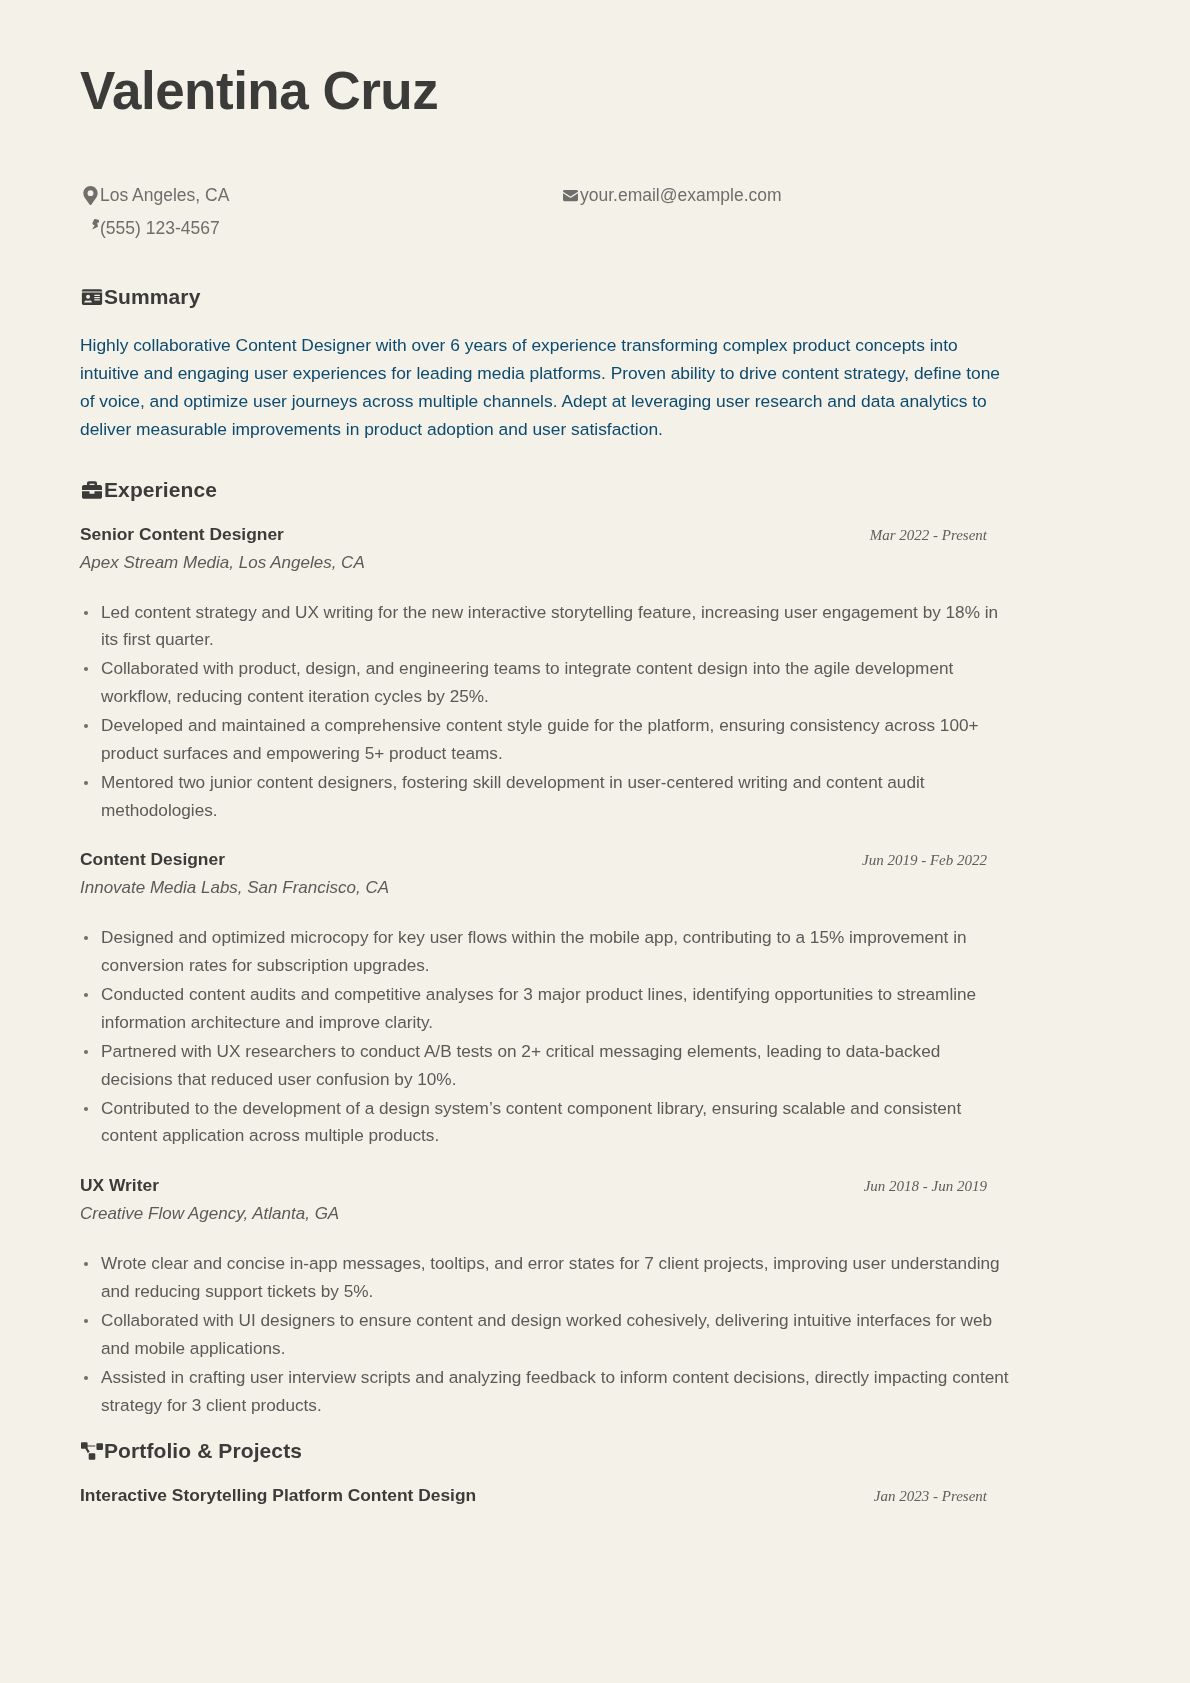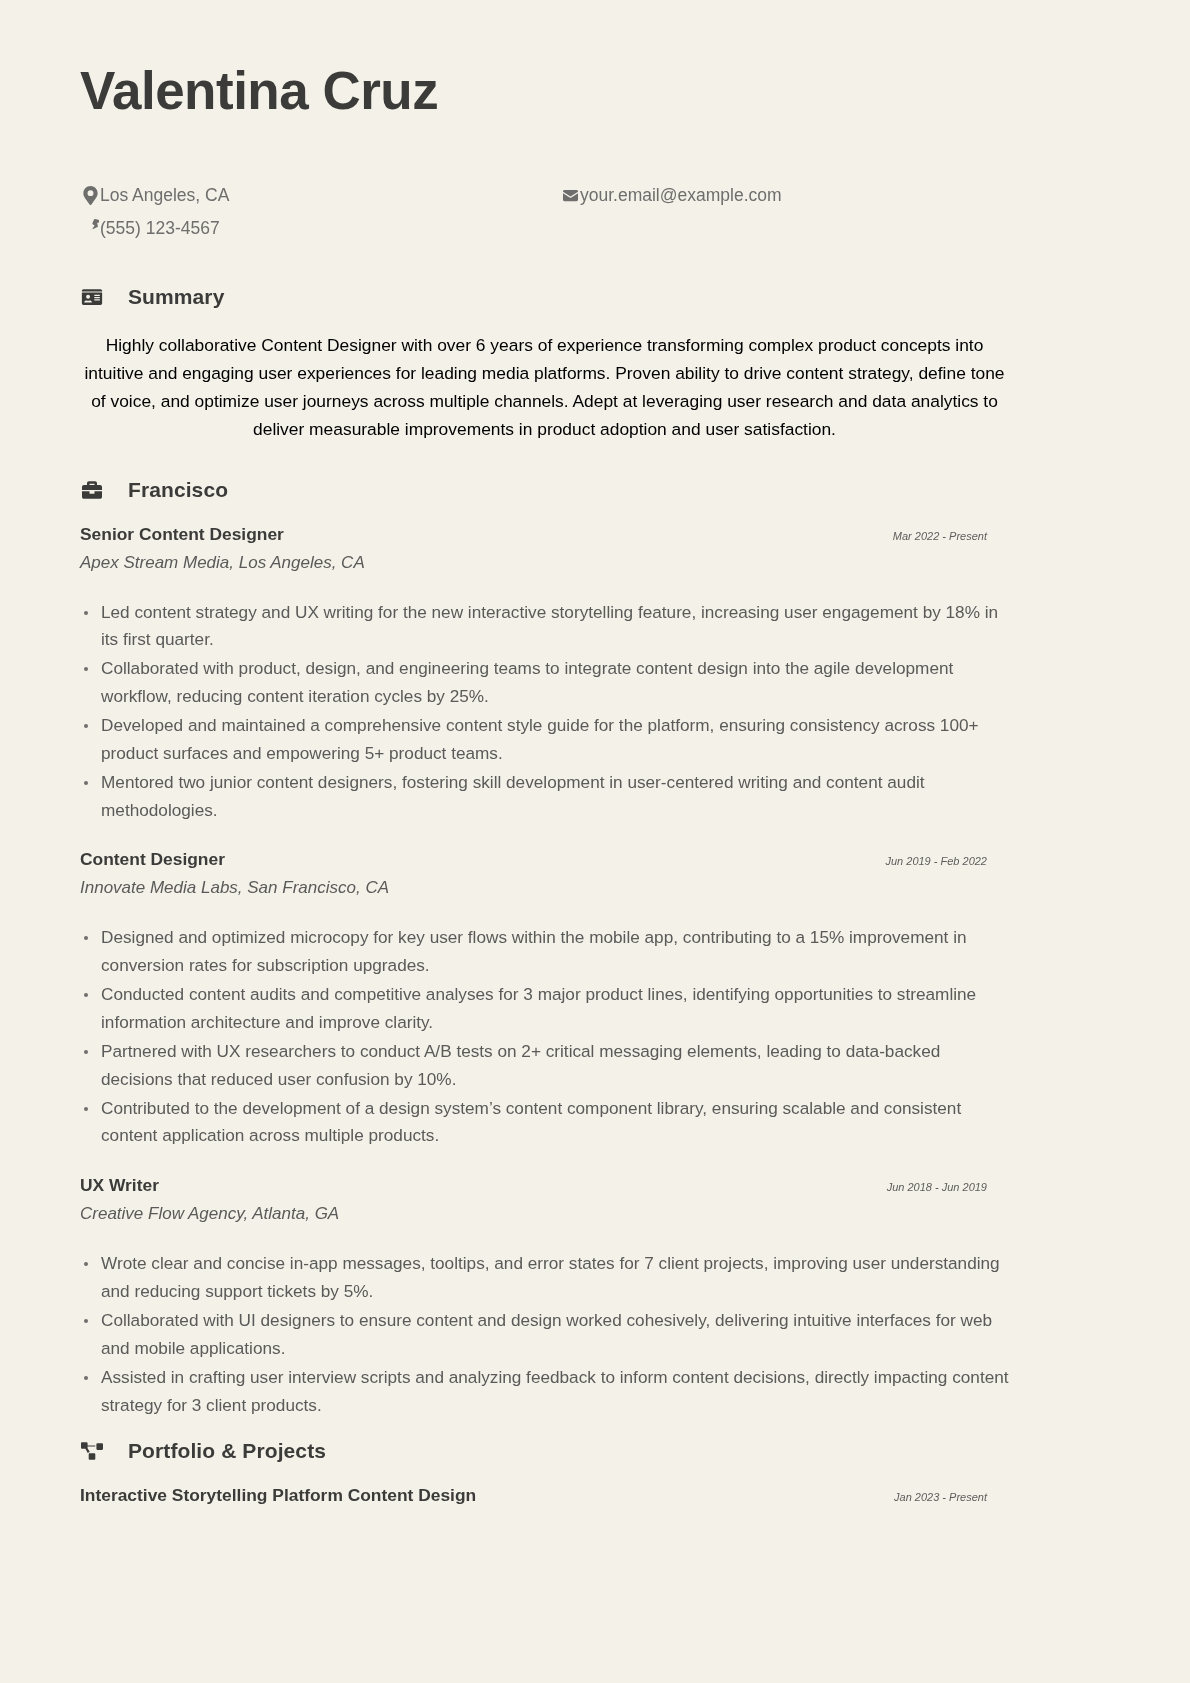--- a/index.html
+++ b/index.html
@@ -56,21 +56,21 @@
     flex: 0 0 20px;
   }
   .contact-item .ic svg { display: block; fill: #6e6e6c; }
 
   
   .section { margin-bottom: 6px; }
 
   .section-head {
     display: flex;
     align-items: center;
-    gap: 24px;
+    gap: 0;
     margin-bottom: 22px;
   }
   .section-head .sec-ic {
     width: 24px;
     height: 24px;
     display: inline-flex;
     align-items: center;
     justify-content: center;
     flex: 0 0 24px;
   }
@@ -79,45 +79,46 @@
     font-size: 21px;
     font-weight: bold;
     color: #3b3b39;
     letter-spacing: 0.1px;
   }
 
   
   .summary-text {
     font-size: 17.4px;
     line-height: 1.62;
-    color: #000000;
+    color: #0c4a6e;
     max-width: 955px;
-    text-align: center;
+    text-align: left;
   }
 
   
   .entry { margin-bottom: 4px; }
 
   .entry-row {
     display: flex;
     justify-content: space-between;
     align-items: baseline;
     gap: 12px;
   }
   .entry-title {
     font-size: 17.4px;
     font-weight: bold;
     color: #3b3b39;
   }
   .entry-date {
-    font-size: 11px;
+    font-size: 15px;
     font-style: italic;
     color: #5d5d5b;
     white-space: nowrap;
     padding-right: 22px;
+    font-family: Liberation Serif, serif;
   }
   .entry-sub {
     font-size: 17px;
     font-style: italic;
     color: #5a5a58;
     margin-top: 8px;
   }
 
   ul.bullets {
     list-style: none;
@@ -200,21 +201,21 @@
     <p class="summary-text">Highly collaborative Content Designer with over 6 years of experience transforming complex product concepts into intuitive and engaging user experiences for leading media platforms. Proven ability to drive content strategy, define tone of voice, and optimize user journeys across multiple channels. Adept at leveraging user research and data analytics to deliver measurable improvements in product adoption and user satisfaction.</p>
   </div>
 
   <div class="section section-experience">
     <div class="section-head">
       <span class="sec-ic">
         <svg width="22" height="20" viewBox="0 0 512 512">
             <path d="M320 336c0 8.8-7.2 16-16 16h-96c-8.8 0-16-7.2-16-16v-48H0v144c0 25.6 22.4 48 48 48h416c25.6 0 48-22.4 48-48V288H320v48zm144-208h-80V80c0-25.6-22.4-48-48-48H176c-25.6 0-48 22.4-48 48v48H48c-25.6 0-48 22.4-48 48v80h512v-80c0-25.6-22.4-48-48-48zm-144 0H192V96h128v32z"></path>
           </svg>
       </span>
-      <span class="section-title">Francisco</span>
+      <span class="section-title">Experience</span>
     </div>
 
     <div class="experience-list">
 
       <div class="entry">
         <div class="entry-row">
           <span class="entry-title">Senior Content Designer</span>
           <span class="entry-date">Mar 2022 - Present</span>
         </div>
         <div class="entry-sub">Apex Stream Media, Los Angeles, CA</div>

